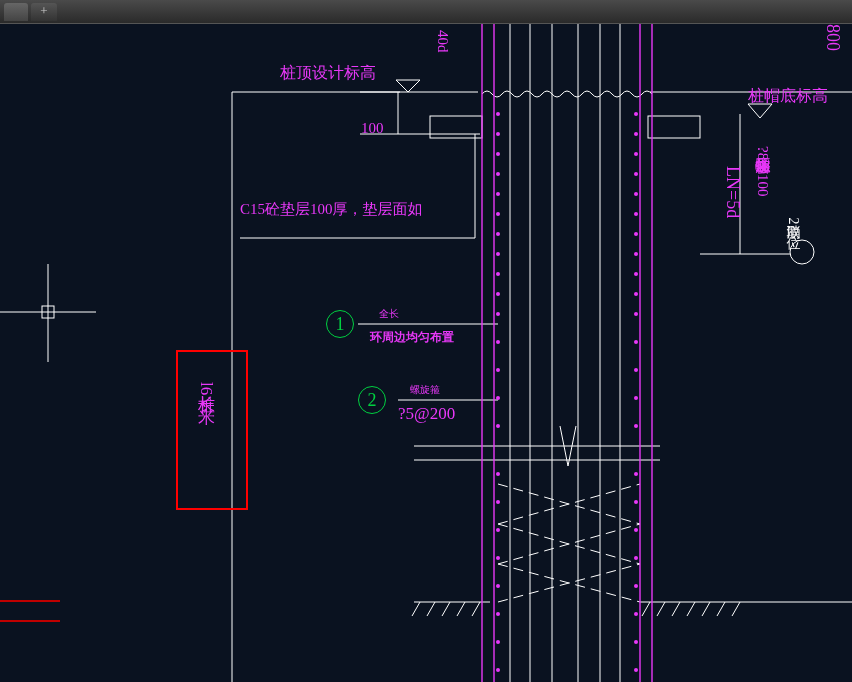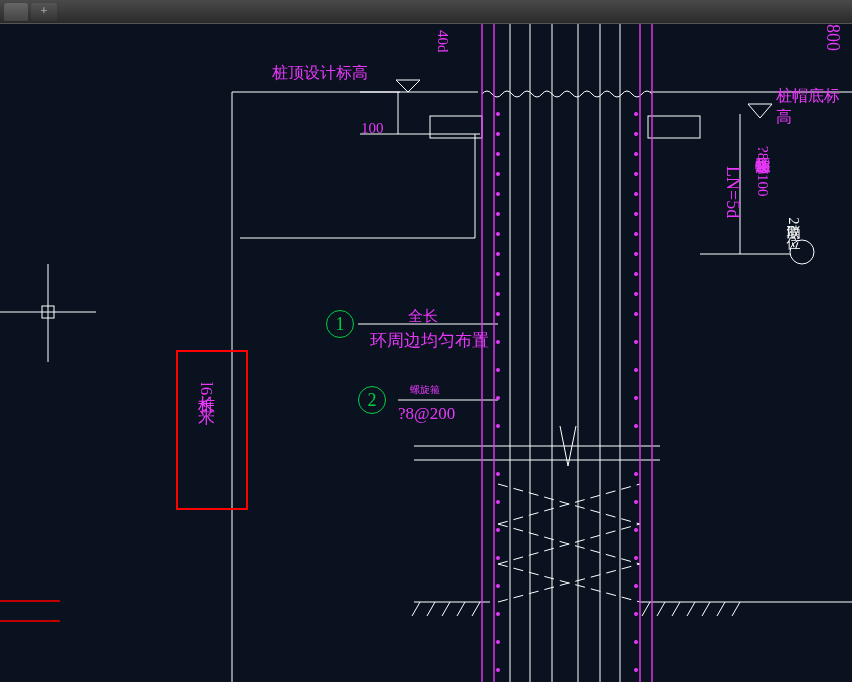--- a/index.html
+++ b/index.html
@@ -218,34 +218,35 @@
         <circle cx="636" cy="562" r="2"></circle>
         <circle cx="636" cy="590" r="2"></circle>
         <circle cx="636" cy="618" r="2"></circle>
         <circle cx="636" cy="646" r="2"></circle>
     </g>
   </svg>
 
   <div class="redline" style="left:0; top:576px; width:60px;"></div>
   <div class="redline" style="left:0; top:596px; width:60px;"></div>
 
-  <span class="pos magenta" style="left:272px; top:39px; font-size:16px;">桩顶设计标高</span>
-  <span class="pos magenta" style="left:748px; top:62px; font-size:16px;margin-left:28px;">桩帽底标高</span>
+  <span class="pos magenta" style="left:280px; top:39px; font-size:16px;">桩顶设计标高</span>
+  <span class="pos magenta" style="left:748px; top:62px; font-size:16px;">桩帽底标高</span>
   <span class="pos magenta" style="left:361px; top:96px; font-size:15px;">100</span>
   <span class="pos magenta vtext" style="left:434px; top:6px; font-size:15px;">40d</span>
   <span class="pos magenta vtext" style="left:822px; top:0px; font-size:18px;">800</span>
   <span class="pos magenta vtext" style="left:722px; top:142px; font-size:18px;">LN=5d</span>
   <span class="pos magenta vtext" style="left:753px; top:122px; font-size:15px;">螺旋加密区?8@100</span>
   <span class="pos white vtext" style="left:784px; top:190px; font-size:14px;">取消 2位</span>
 
+  <span class="pos magenta" style="left:240px; top:176px; font-size:15px;">C15砼垫层100厚，垫层面如</span>
 
   <div class="pos marker" style="left:326px; top:286px;">1</div>
-  <span class="pos magenta" style="left:408px; top:283px; font-size:15px;">全长</span>
-  <span class="pos magenta" style="left:370px; top:305px; font-size:17px;">环周边均匀布置</span>
+  <span class="pos magenta" style="left:379px; top:283px; font-size:10px;">全长</span>
+  <span class="pos magenta" style="left:370px; top:305px; font-size:12px;font-weight:bold;">环周边均匀布置</span>
 
   <div class="pos marker" style="left:358px; top:362px;">2</div>
   <span class="pos magenta" style="left:410px; top:359px; font-size:10px;">螺旋箍</span>
-  <span class="pos magenta" style="left:398px; top:380px; font-size:17px;">?8@200</span>
+  <span class="pos magenta" style="left:398px; top:380px; font-size:17px;">?5@200</span>
 
   <div class="redbox"></div>
   <span class="pos magenta vtext" style="left:195px; top:358px; font-size:17px;">桩长l6米</span>
 
 </div>
 
 </body></html>

